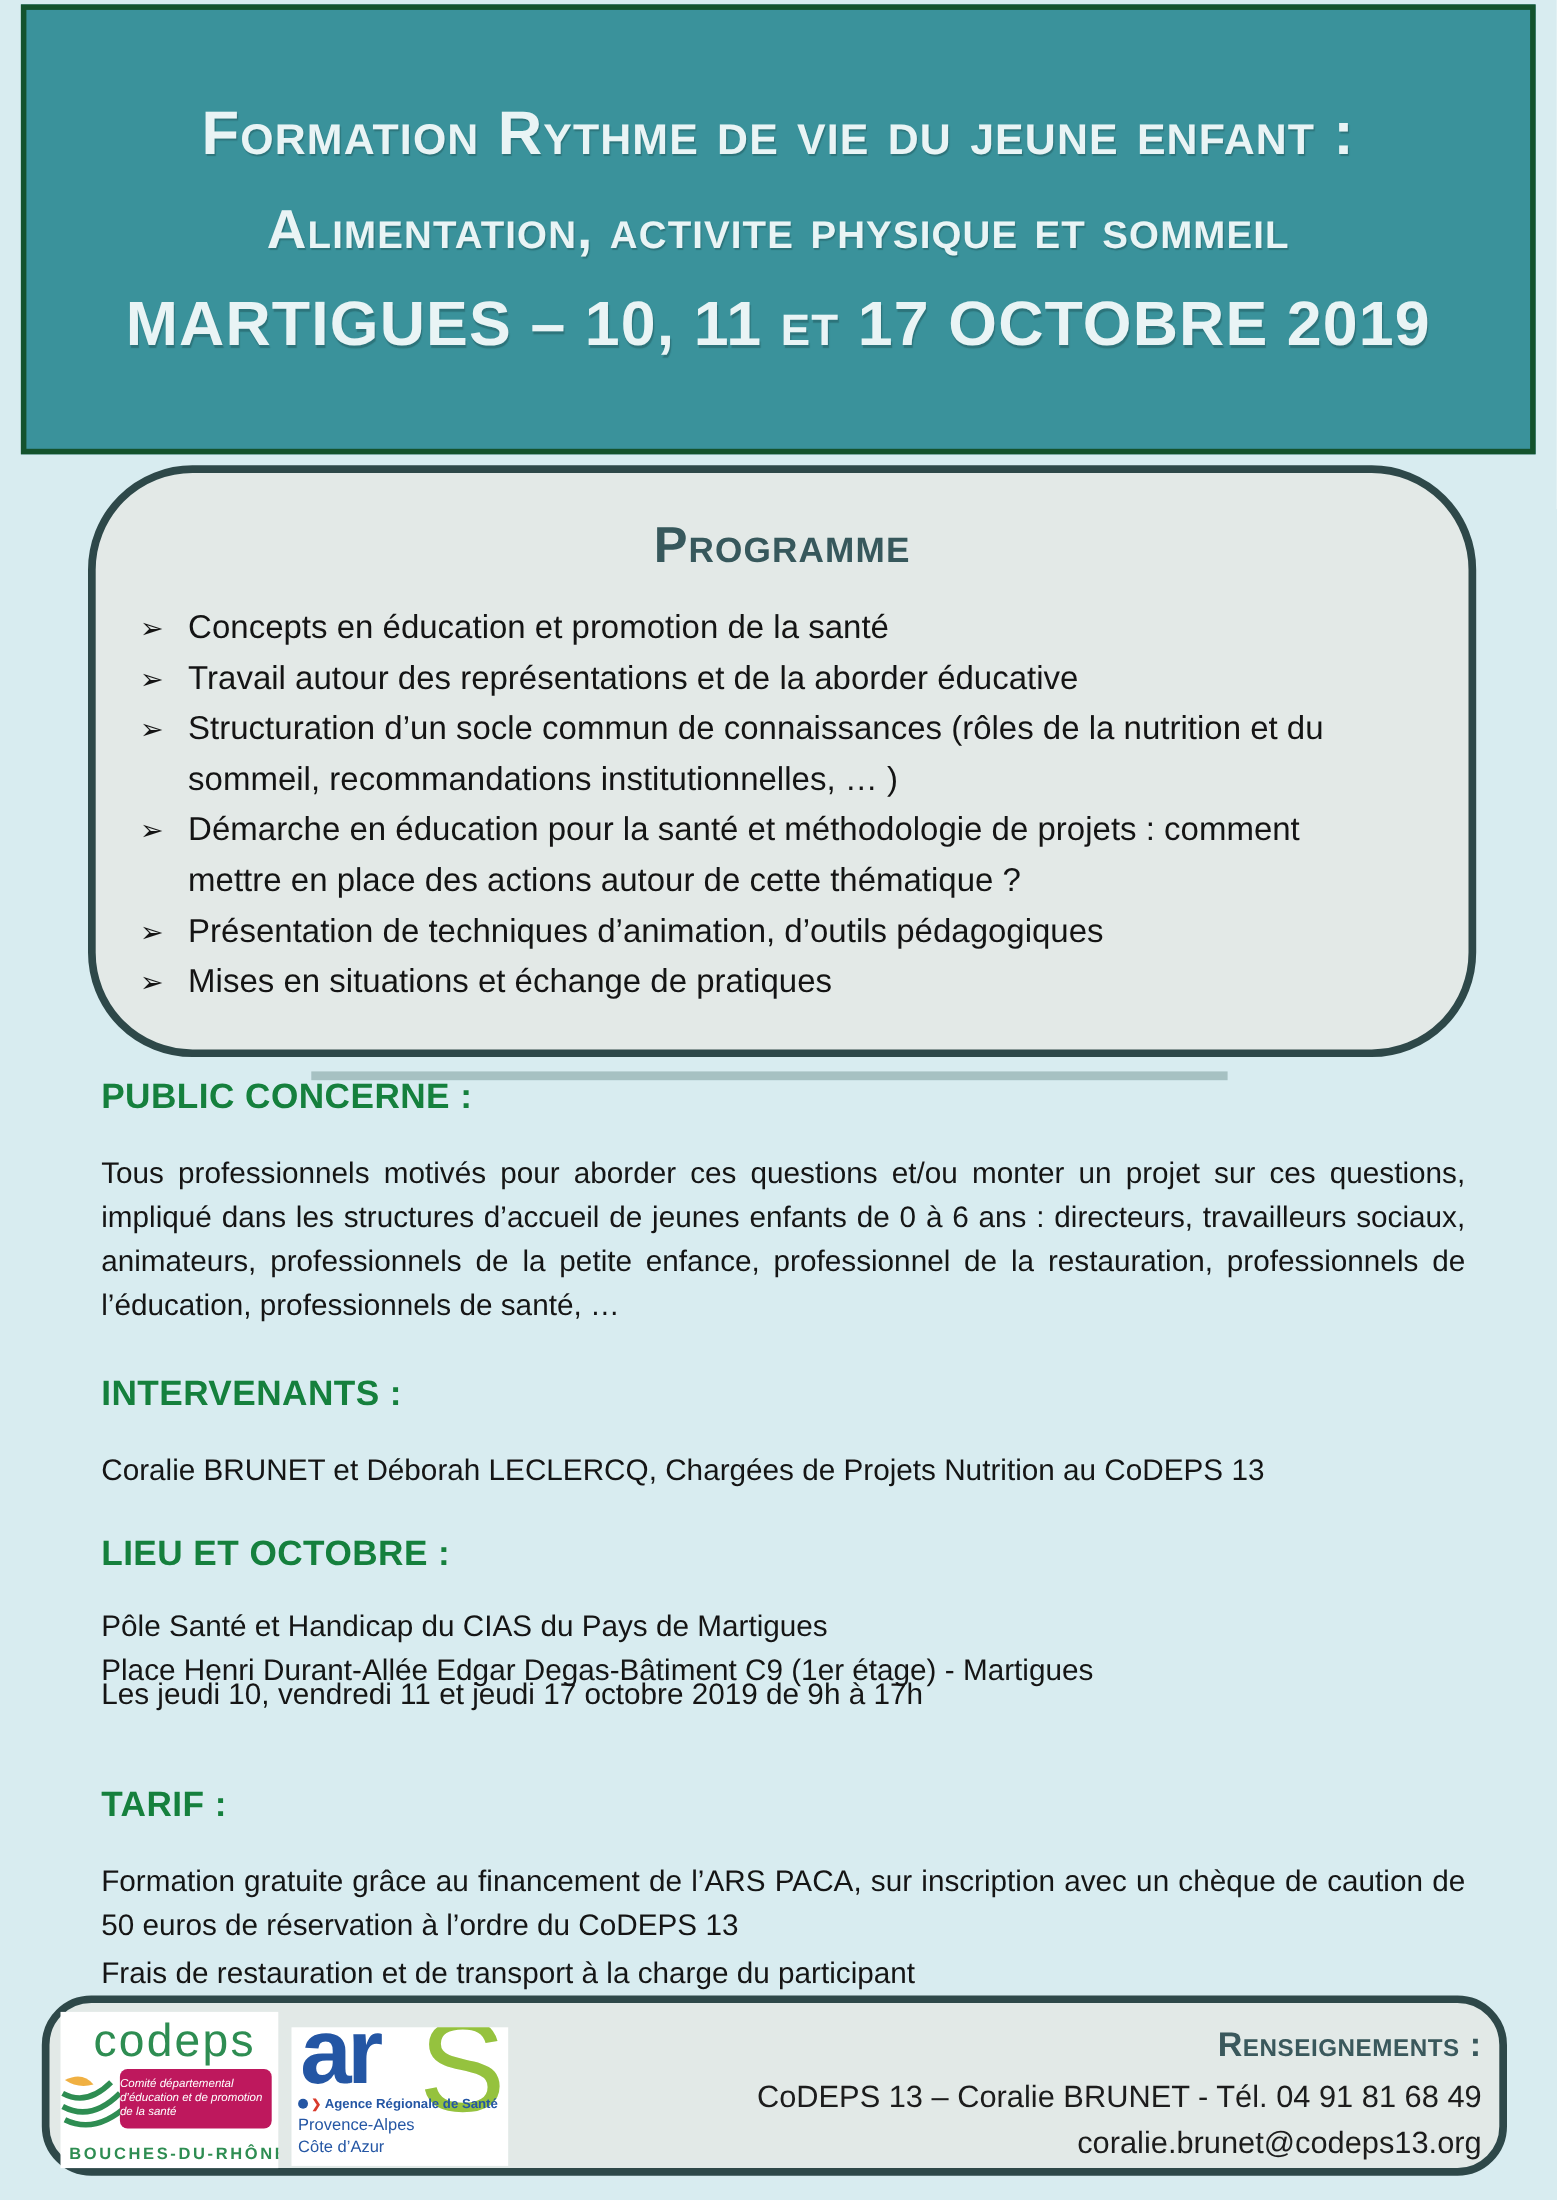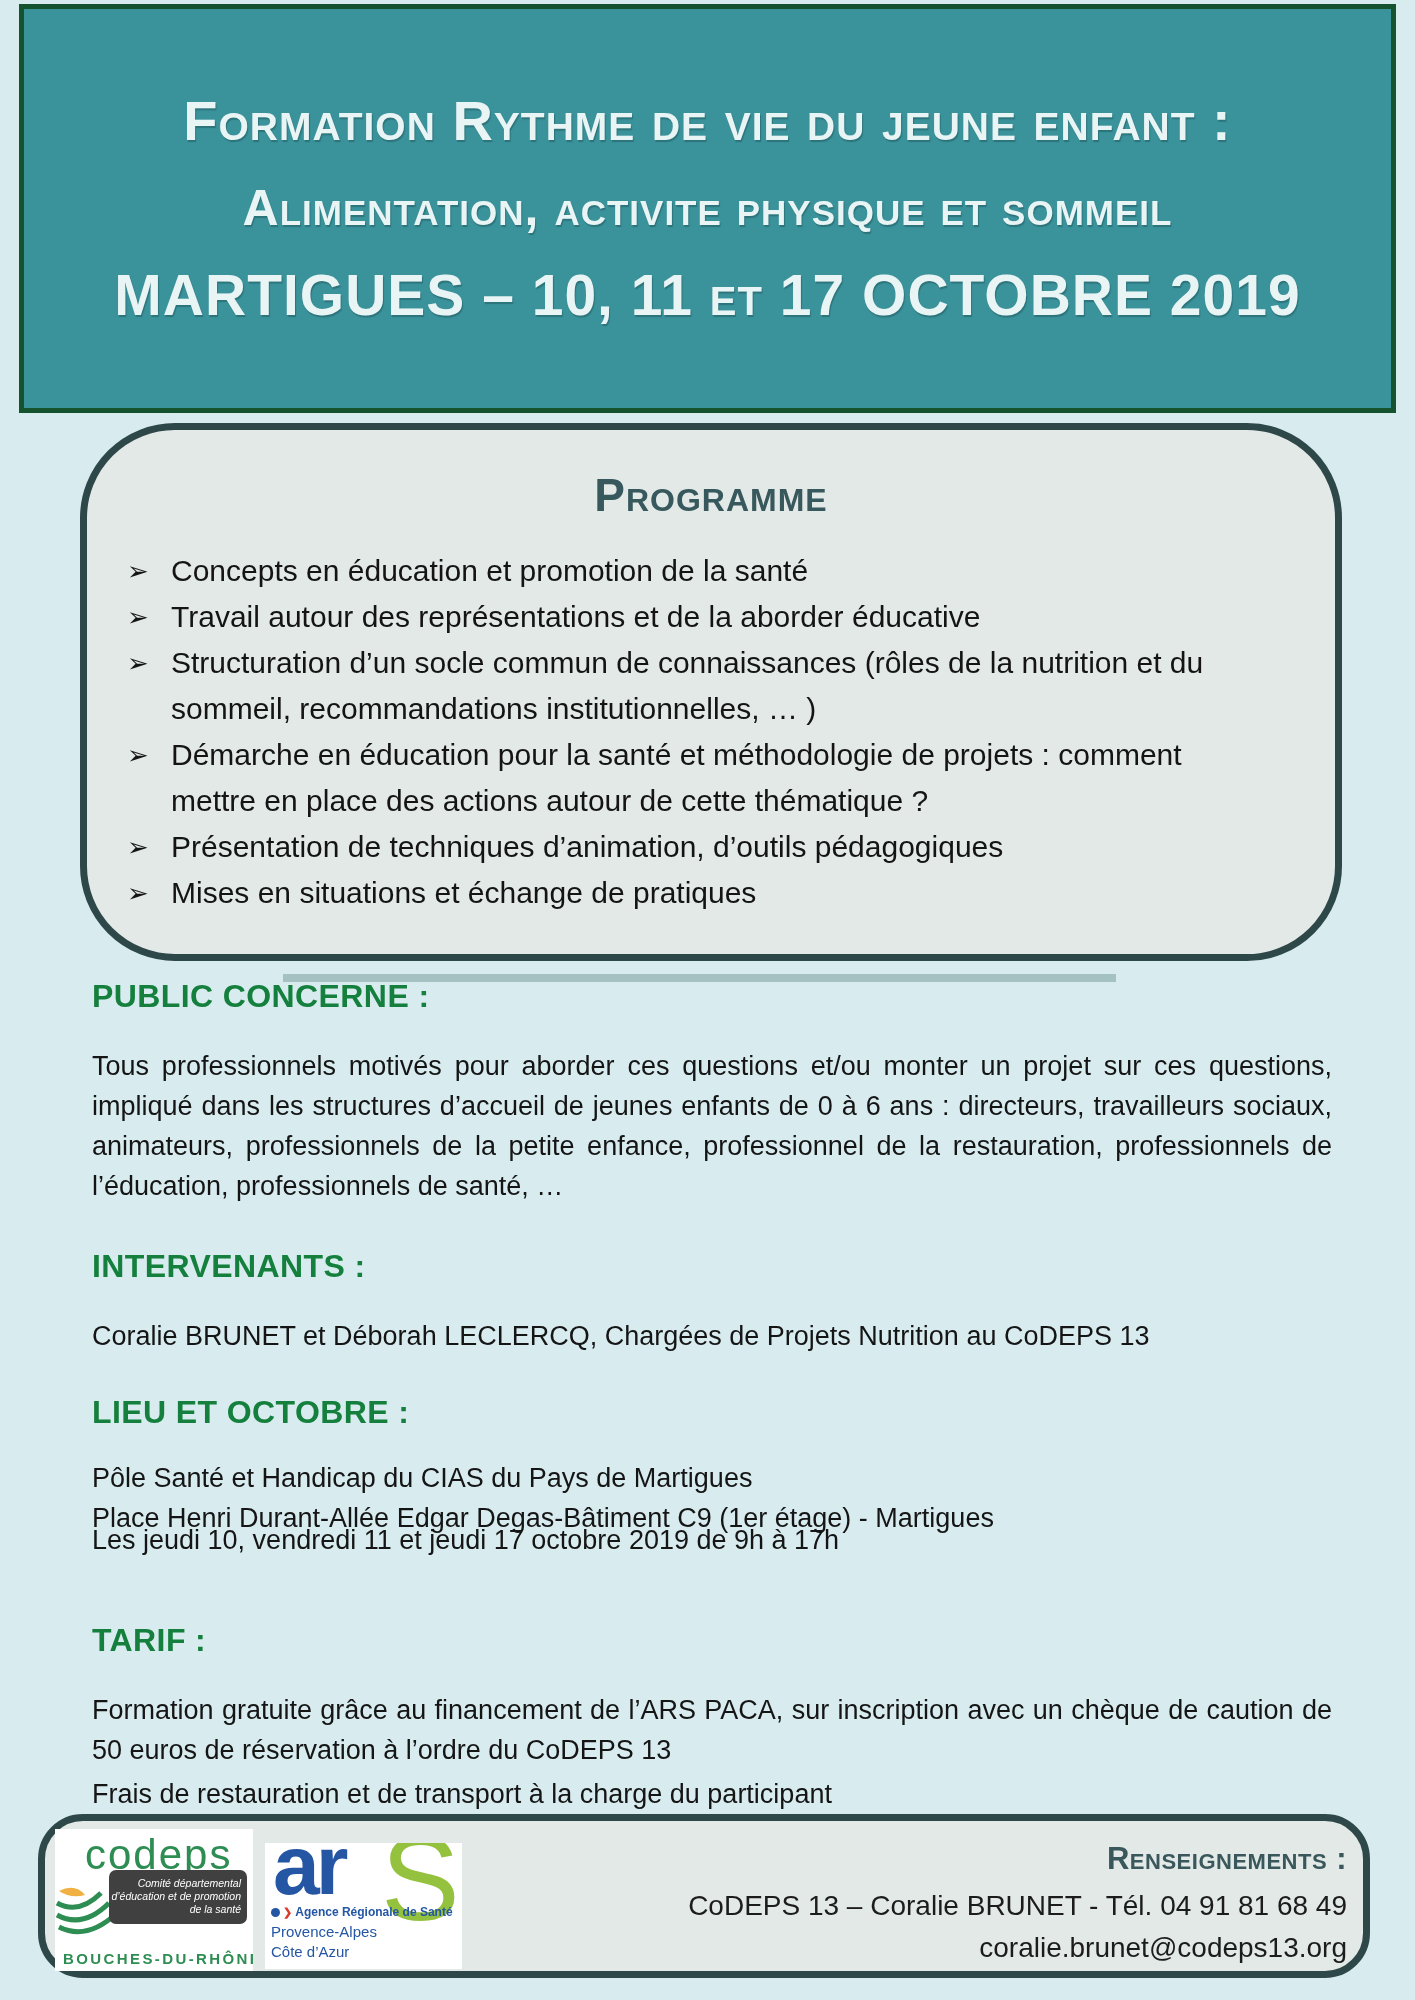--- a/index.html
+++ b/index.html
@@ -58,23 +58,23 @@
   
   .footer-box{
     position:absolute;left:38px;top:1814px;width:1332px;height:164px;
     box-sizing:border-box;background:#e2e9e7;border:7px solid #2e4849;border-radius:45px;
   }
   .logo-card{position:absolute;background:#ffffff;overflow:hidden;}
   .codeps-card{left:10px;top:8px;width:198px;height:142px;}
   .codeps-word{position:absolute;left:30px;top:2px;font-size:42px;color:#2e8d52;letter-spacing:2px;}
   .codeps-swirl{position:absolute;left:0px;top:46px;width:64px;height:66px;}
   .codeps-banner{
-    position:absolute;left:54px;top:41px;width:138px;height:54px;background:#404040;
+    position:absolute;left:54px;top:52px;width:138px;height:54px;background:#be185d;
     border-radius:7px;color:#ffffff;font-style:italic;font-size:10.5px;line-height:13px;
-    text-align:right;padding:7px 6px 0 0;box-sizing:border-box;
+    padding:7px 6px 0 0;box-sizing:border-box;
   }
   .codeps-dept{
     position:absolute;left:8px;bottom:4px;font-size:15px;font-weight:bold;
     letter-spacing:2.4px;color:#2e8d52;white-space:nowrap;
   }
   .ars-card{left:220px;top:22px;width:197px;height:126px;}
   .ars-ar{position:absolute;left:8px;top:-26px;font-size:84px;font-weight:bold;color:#2456a4;letter-spacing:-4px;}
   .ars-s{position:absolute;left:116px;top:-32px;font-size:118px;color:#95c23e;}
   .ars-tag{position:absolute;left:6px;top:62px;display:flex;align-items:center;gap:3px;white-space:nowrap;}
   .ars-dot{width:9px;height:9px;border-radius:50%;background:#2456a4;display:inline-block;}

